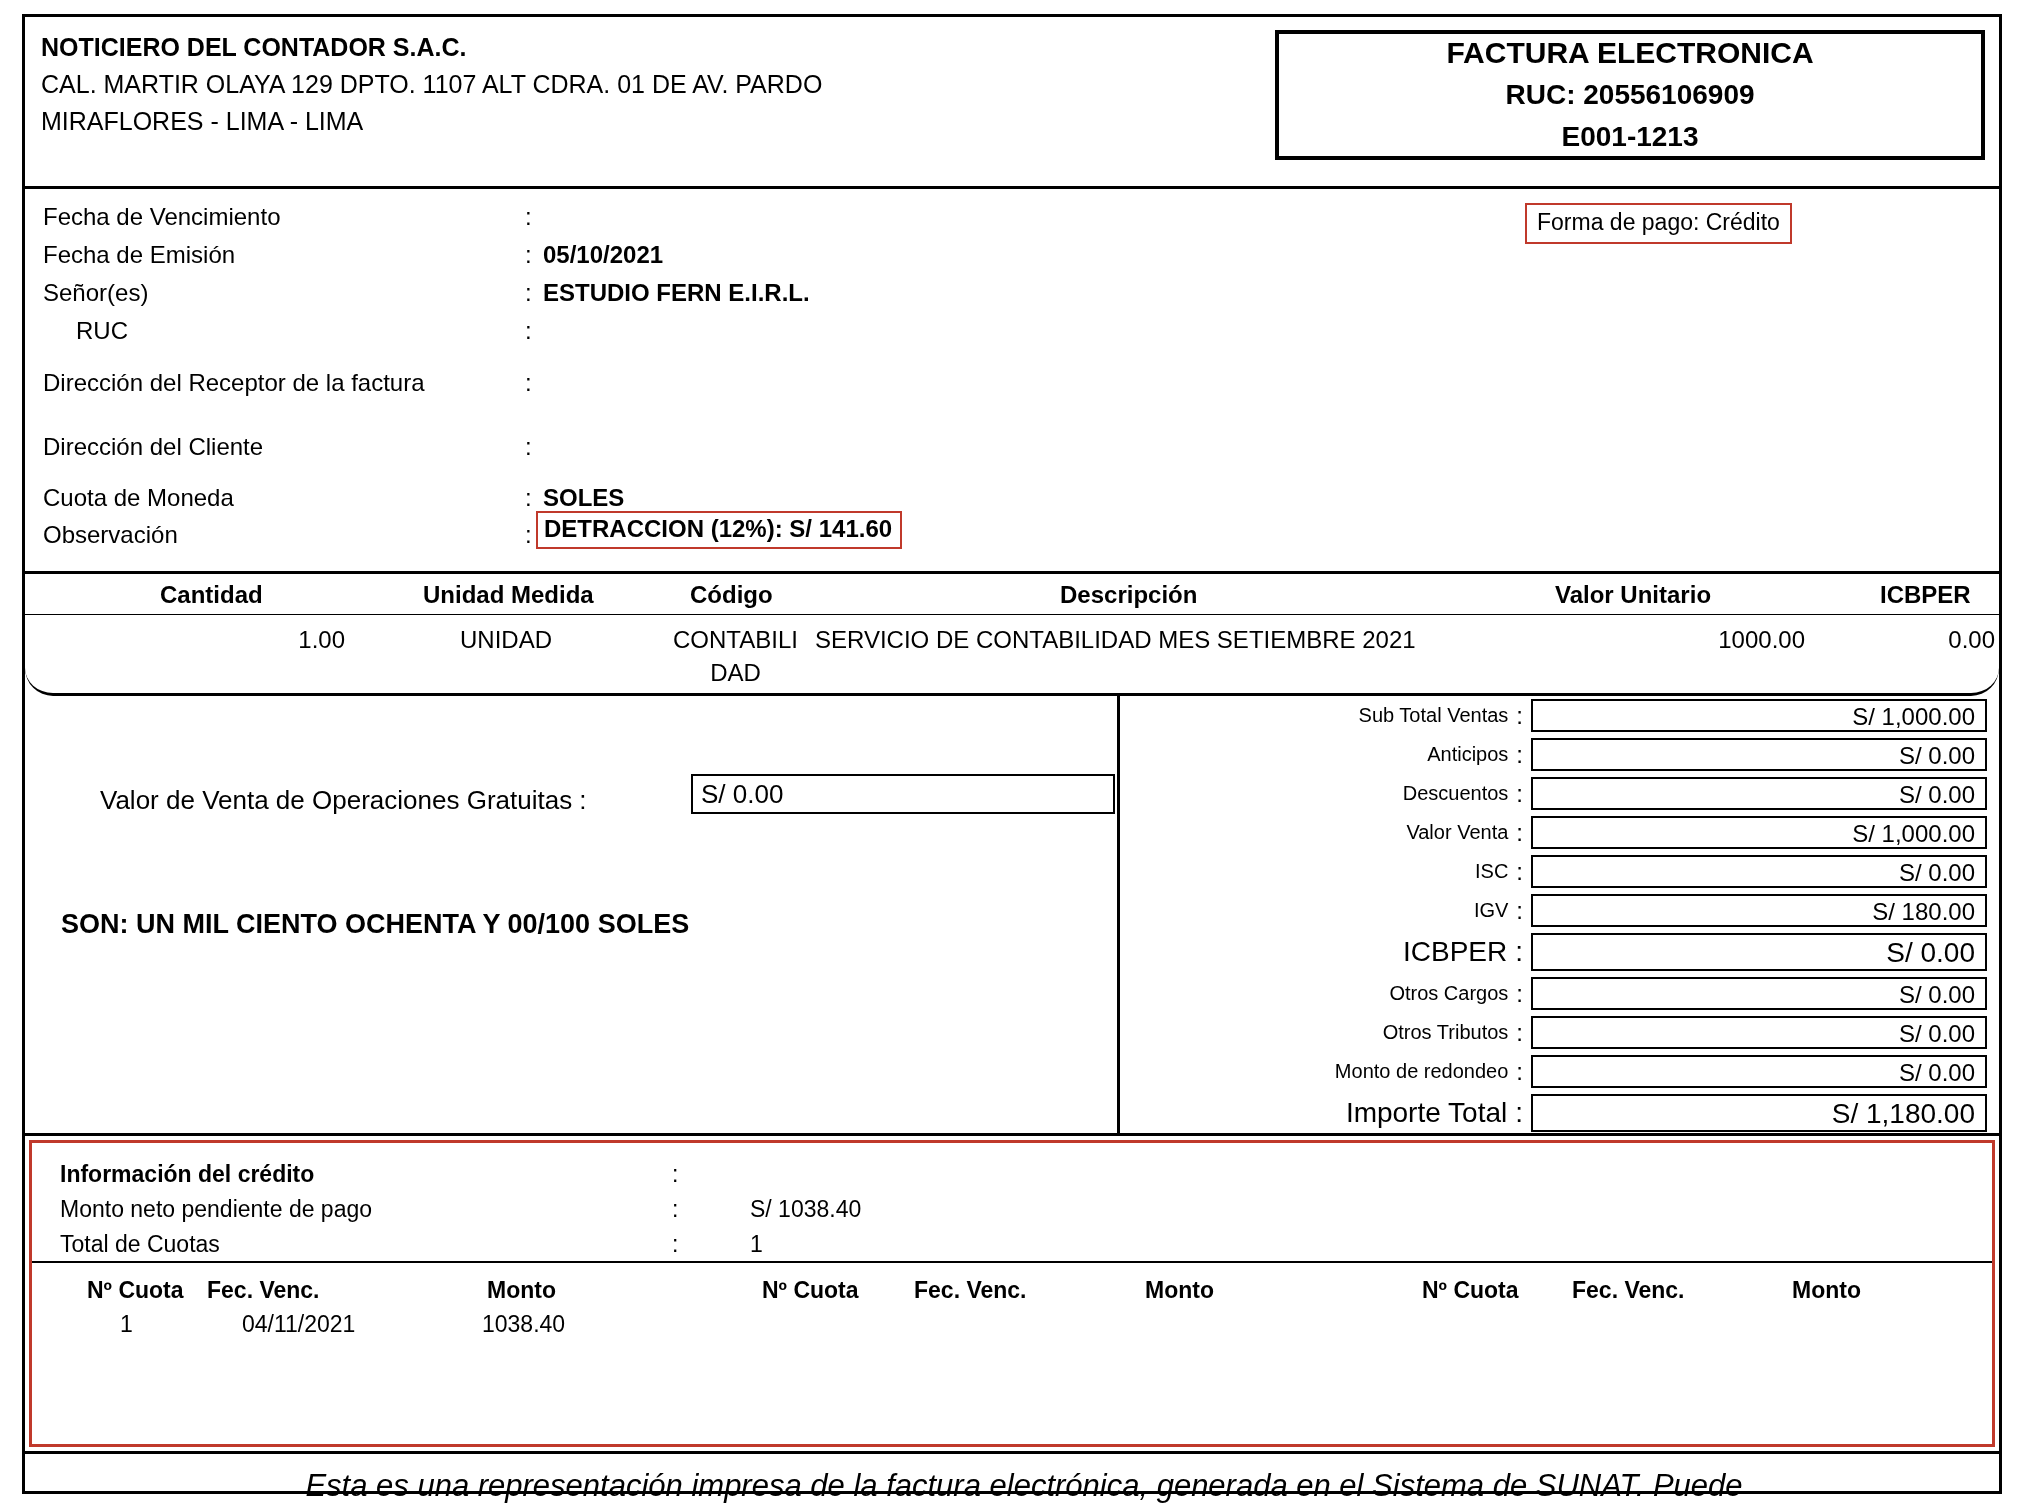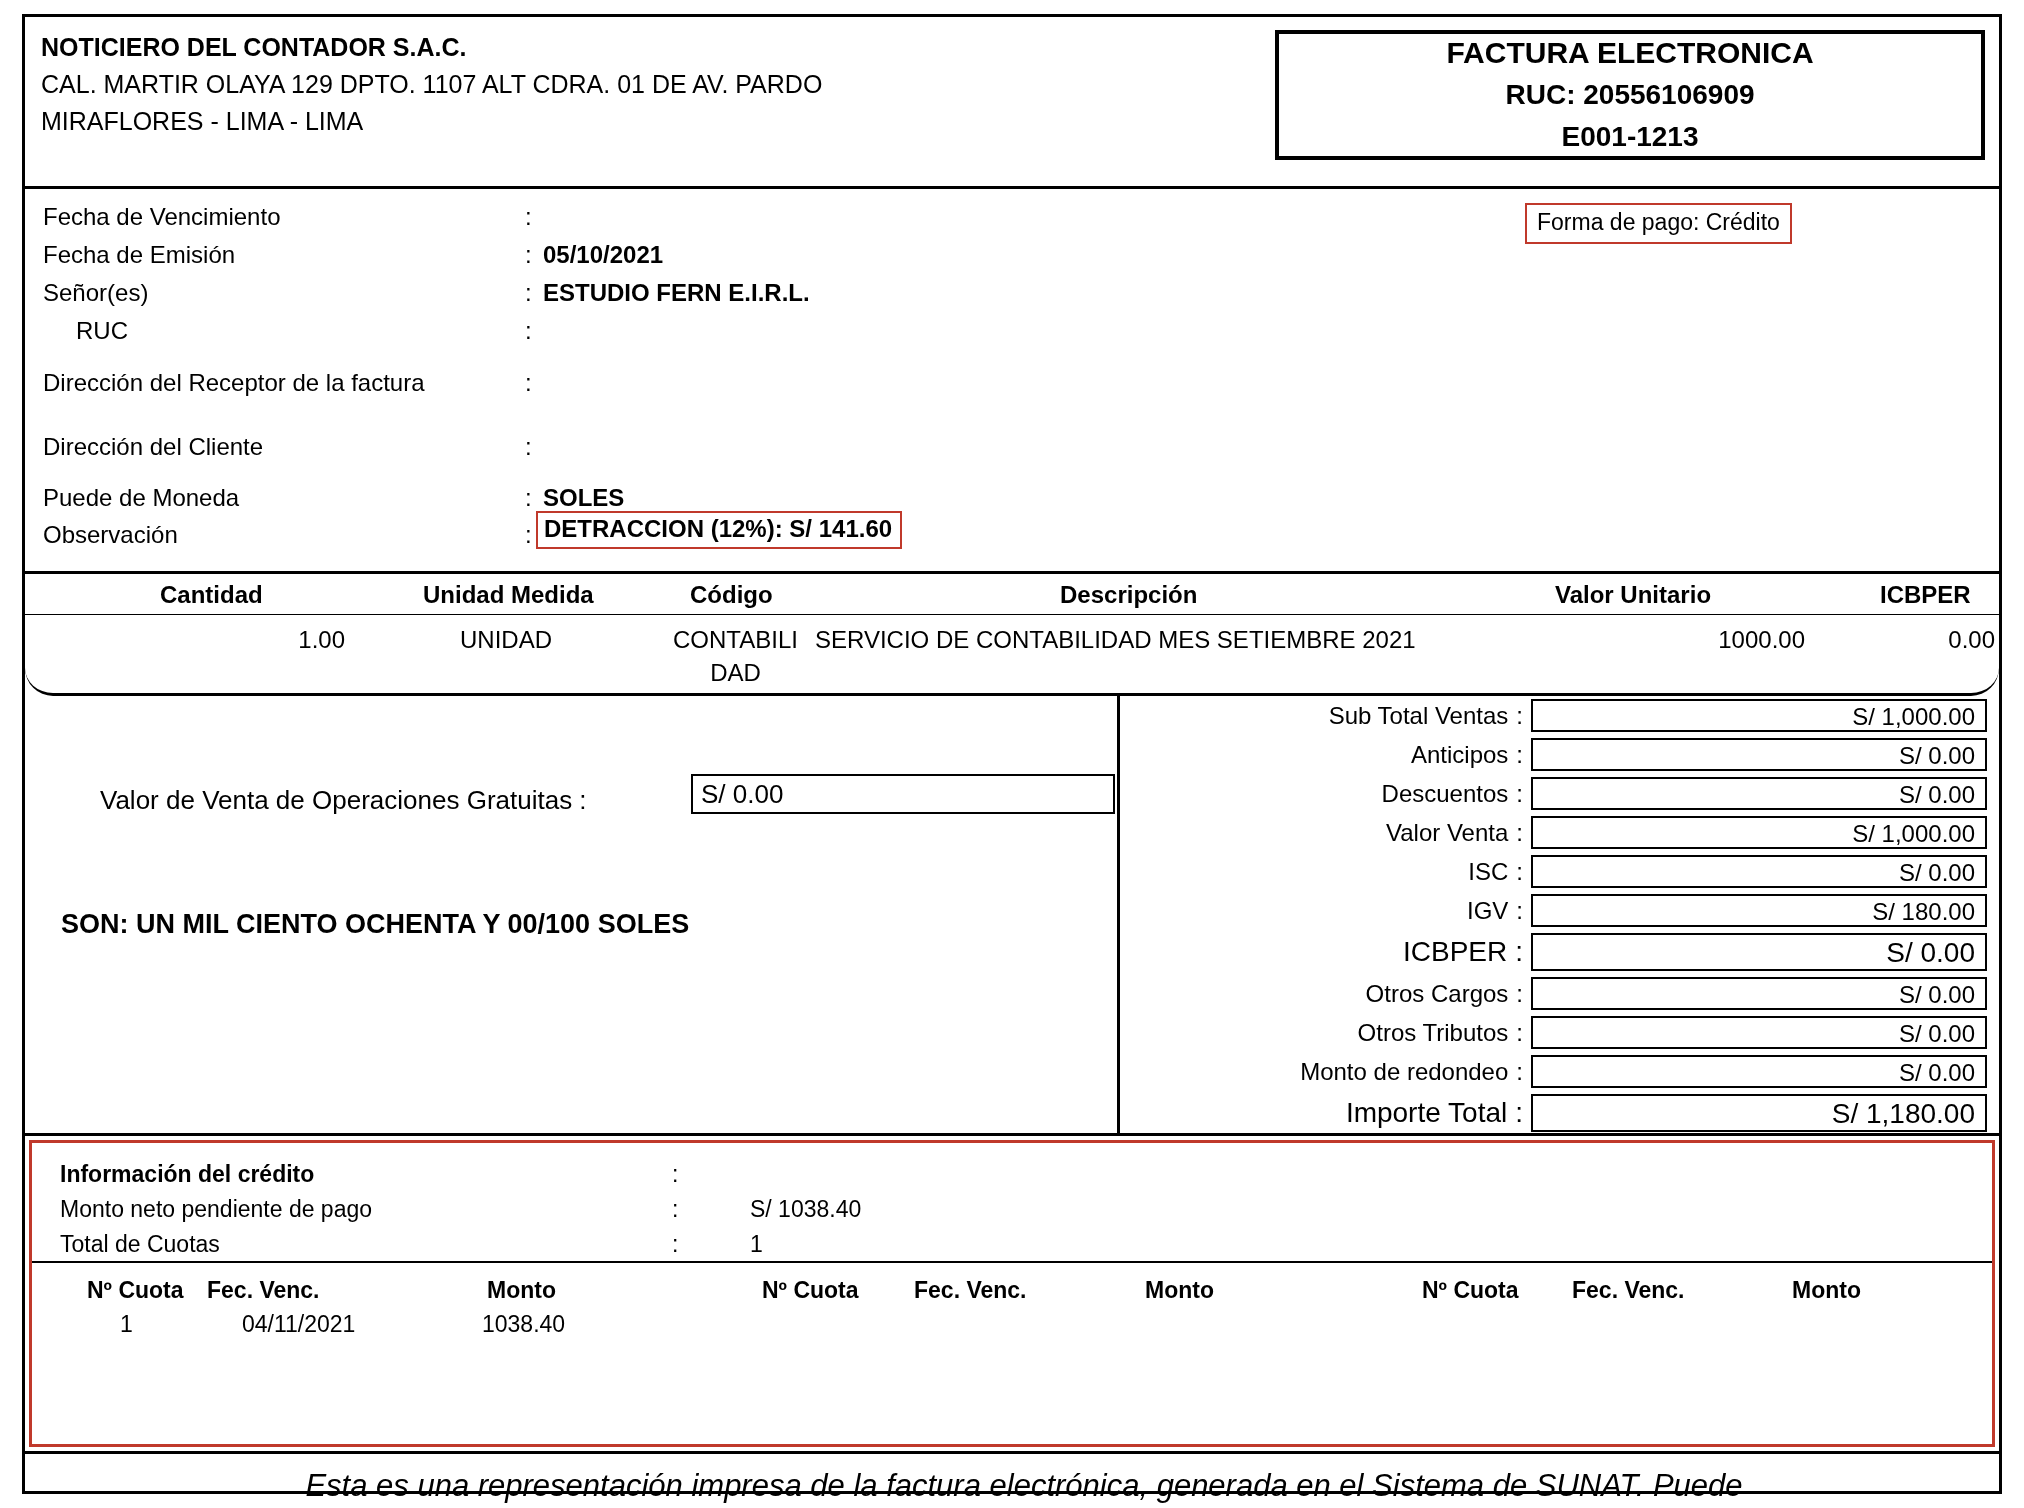--- a/index.html
+++ b/index.html
@@ -201,21 +201,21 @@
   .trow {
     position: relative;
     height: 39px;
     display: flex;
     align-items: center;
     justify-content: flex-end;
     padding-right: 12px;
     box-sizing: border-box;
   }
   .trow .lbl {
-    font-size: 24px;
+    font-size: 20px;
     text-align: right;
     white-space: nowrap;
     padding-right: 8px;
   }
   .trow .colon {
     font-size: 24px;
     padding-right: 8px;
   }
   .trow .val {
     width: 456px;
@@ -351,21 +351,21 @@
       <span class="meta-val" style="top:128px;"></span>
 
       <span class="meta-label" style="top:180px;">Dirección del Receptor de la factura</span>
       <span class="meta-colon" style="top:180px;">:</span>
       <span class="meta-val" style="top:180px;"></span>
 
       <span class="meta-label" style="top:244px;">Dirección del Cliente</span>
       <span class="meta-colon" style="top:244px;">:</span>
       <span class="meta-val" style="top:244px;"></span>
 
-      <span class="meta-label" style="top:295px;">Puede de Moneda</span>
+      <span class="meta-label" style="top:295px;">Cuota de Moneda</span>
       <span class="meta-colon" style="top:295px;">:</span>
       <span class="meta-val" style="top:295px;">SOLES</span>
 
       <span class="meta-label" style="top:332px;">Observación</span>
       <span class="meta-colon" style="top:332px;">:</span>
       <span class="obs-box" style="left:511px; top:322px;">DETRACCION (12%): S/ 141.60</span>
 
       <span class="pay-box">Forma de pago: Crédito</span>
     </div>
 

